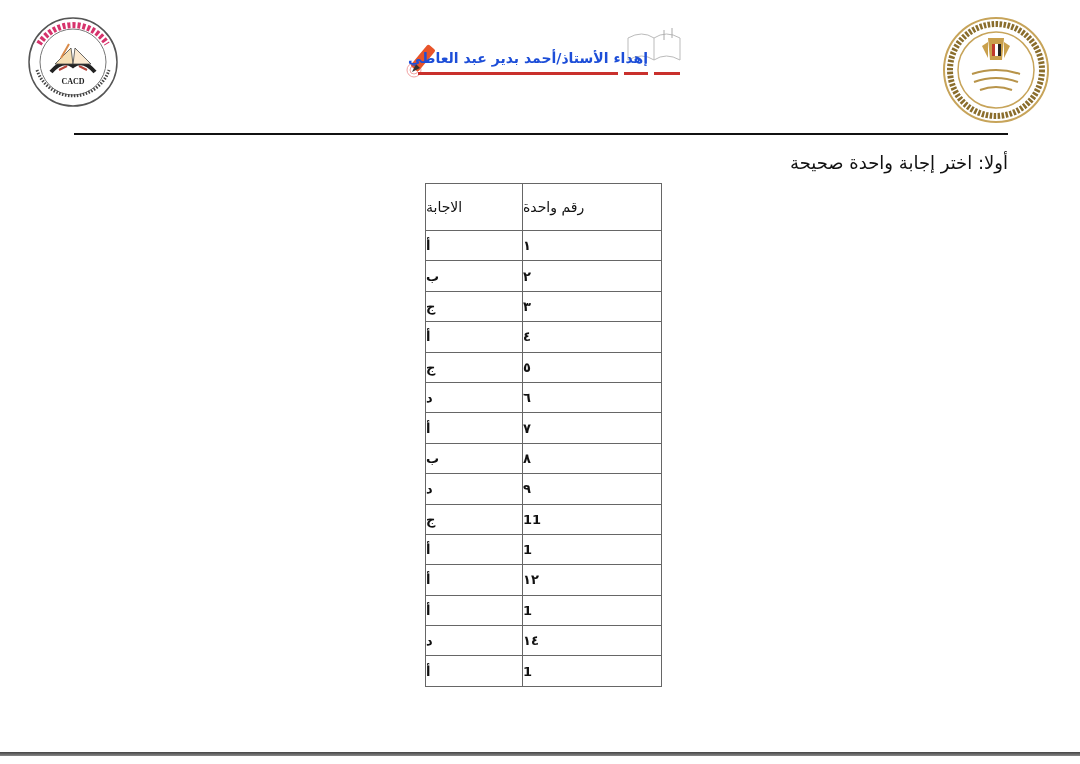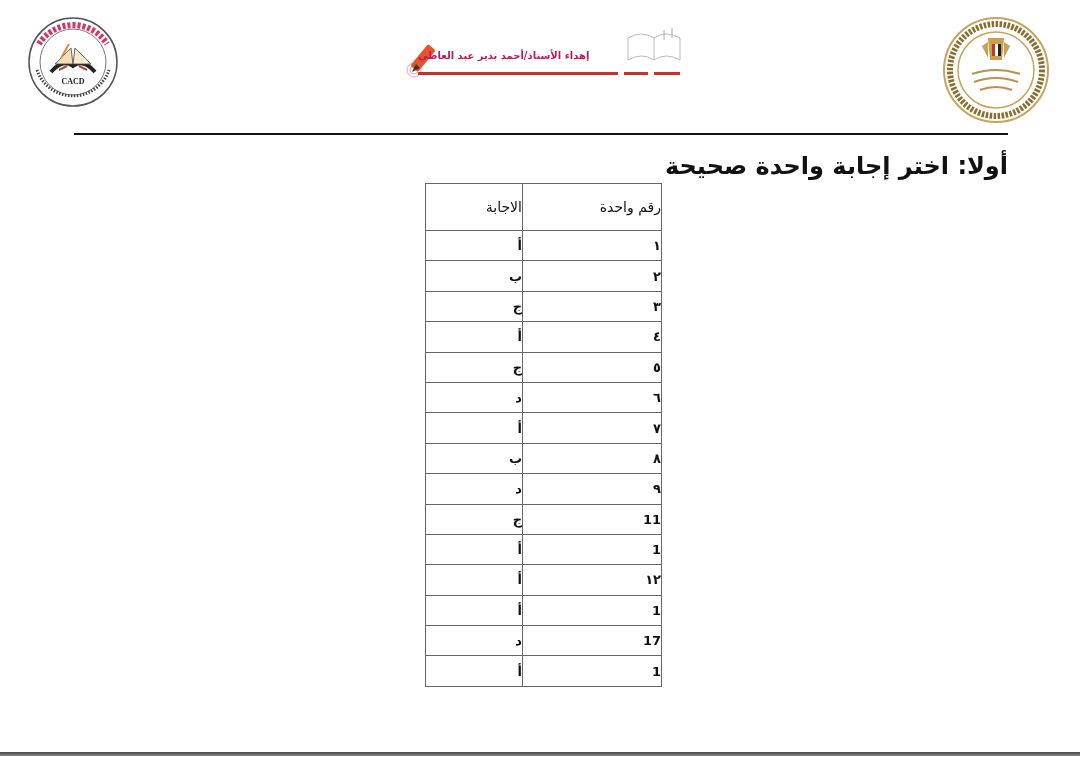--- a/index.html
+++ b/index.html
@@ -1,25 +1,25 @@
 <!DOCTYPE html>
 <html><head>
   <meta charset="utf-8">
   <style>
     html, body { margin:0; padding:0; }
     body { width:1080px; height:764px; background:#ffffff; position:relative; overflow:hidden; font-family:"DejaVu Sans", sans-serif; color:#111; }
     .logo-left { position:absolute; left:25px; top:14px; width:96px; height:96px; }
     .logo-right { position:absolute; left:942px; top:16px; width:108px; height:108px; }
     .banner { position:absolute; left:404px; top:24px; width:290px; height:60px; }
-    .banner-text { position:absolute; left:14px; top:26px; width:230px; text-align:left; font-size:10px; font-weight:bold; direction:rtl; color:#be185d; white-space:nowrap; }
+    .banner-text { position:absolute; left:14px; top:26px; width:230px; text-align:left; font-size:14px; font-weight:bold; direction:rtl; color:#1d4ed8; white-space:nowrap; }
     .banner-line { position:absolute; left:14px; top:48px; height:3px; background:#c9302c; }
     .hr-top { position:absolute; left:74px; top:133px; width:934px; height:2px; background:#111; }
-    .section-title { position:absolute; right:72px; top:152px; font-size:24px; font-weight:bold; direction:rtl; }
+    .section-title { position:absolute; right:72px; top:152px; font-size:18px; font-weight:normal; direction:rtl; }
     table.answers { position:absolute; left:425px; top:183px; width:237px; border-collapse:collapse; direction:rtl; font-family:"DejaVu Sans", sans-serif; }
-    table.answers td, table.answers th { border:1.5px solid #666; text-align:right; font-size:13px; font-weight:normal; padding:0; }
+    table.answers td, table.answers th { border:1.5px solid #666; text-align:left; font-size:13px; font-weight:normal; padding:0; }
     table.answers th { height:46px; font-size:14px; }
     table.answers td { height:29.4px; font-weight:bold; }
     table.answers col.c1 { width:97px; }
     .hr-bottom { position:absolute; left:0; top:752px; width:1080px; height:4px; background:linear-gradient(#444,#888); }
   </style>
 </head>
 <body>
 
 <div class="logo-left">
   <svg width="96" height="96" viewBox="0 0 96 96">
@@ -133,21 +133,21 @@
       </tr>
     <tr>
         <td>١٢</td>
         <td>أ</td>
       </tr>
     <tr>
         <td>1</td>
         <td>أ</td>
       </tr>
     <tr>
-        <td>17</td>
+        <td>١٤</td>
         <td>د</td>
       </tr>
     <tr>
         <td>1</td>
         <td>أ</td>
       </tr>
   </tbody>
 </table>
 
 <div class="hr-bottom"></div>

